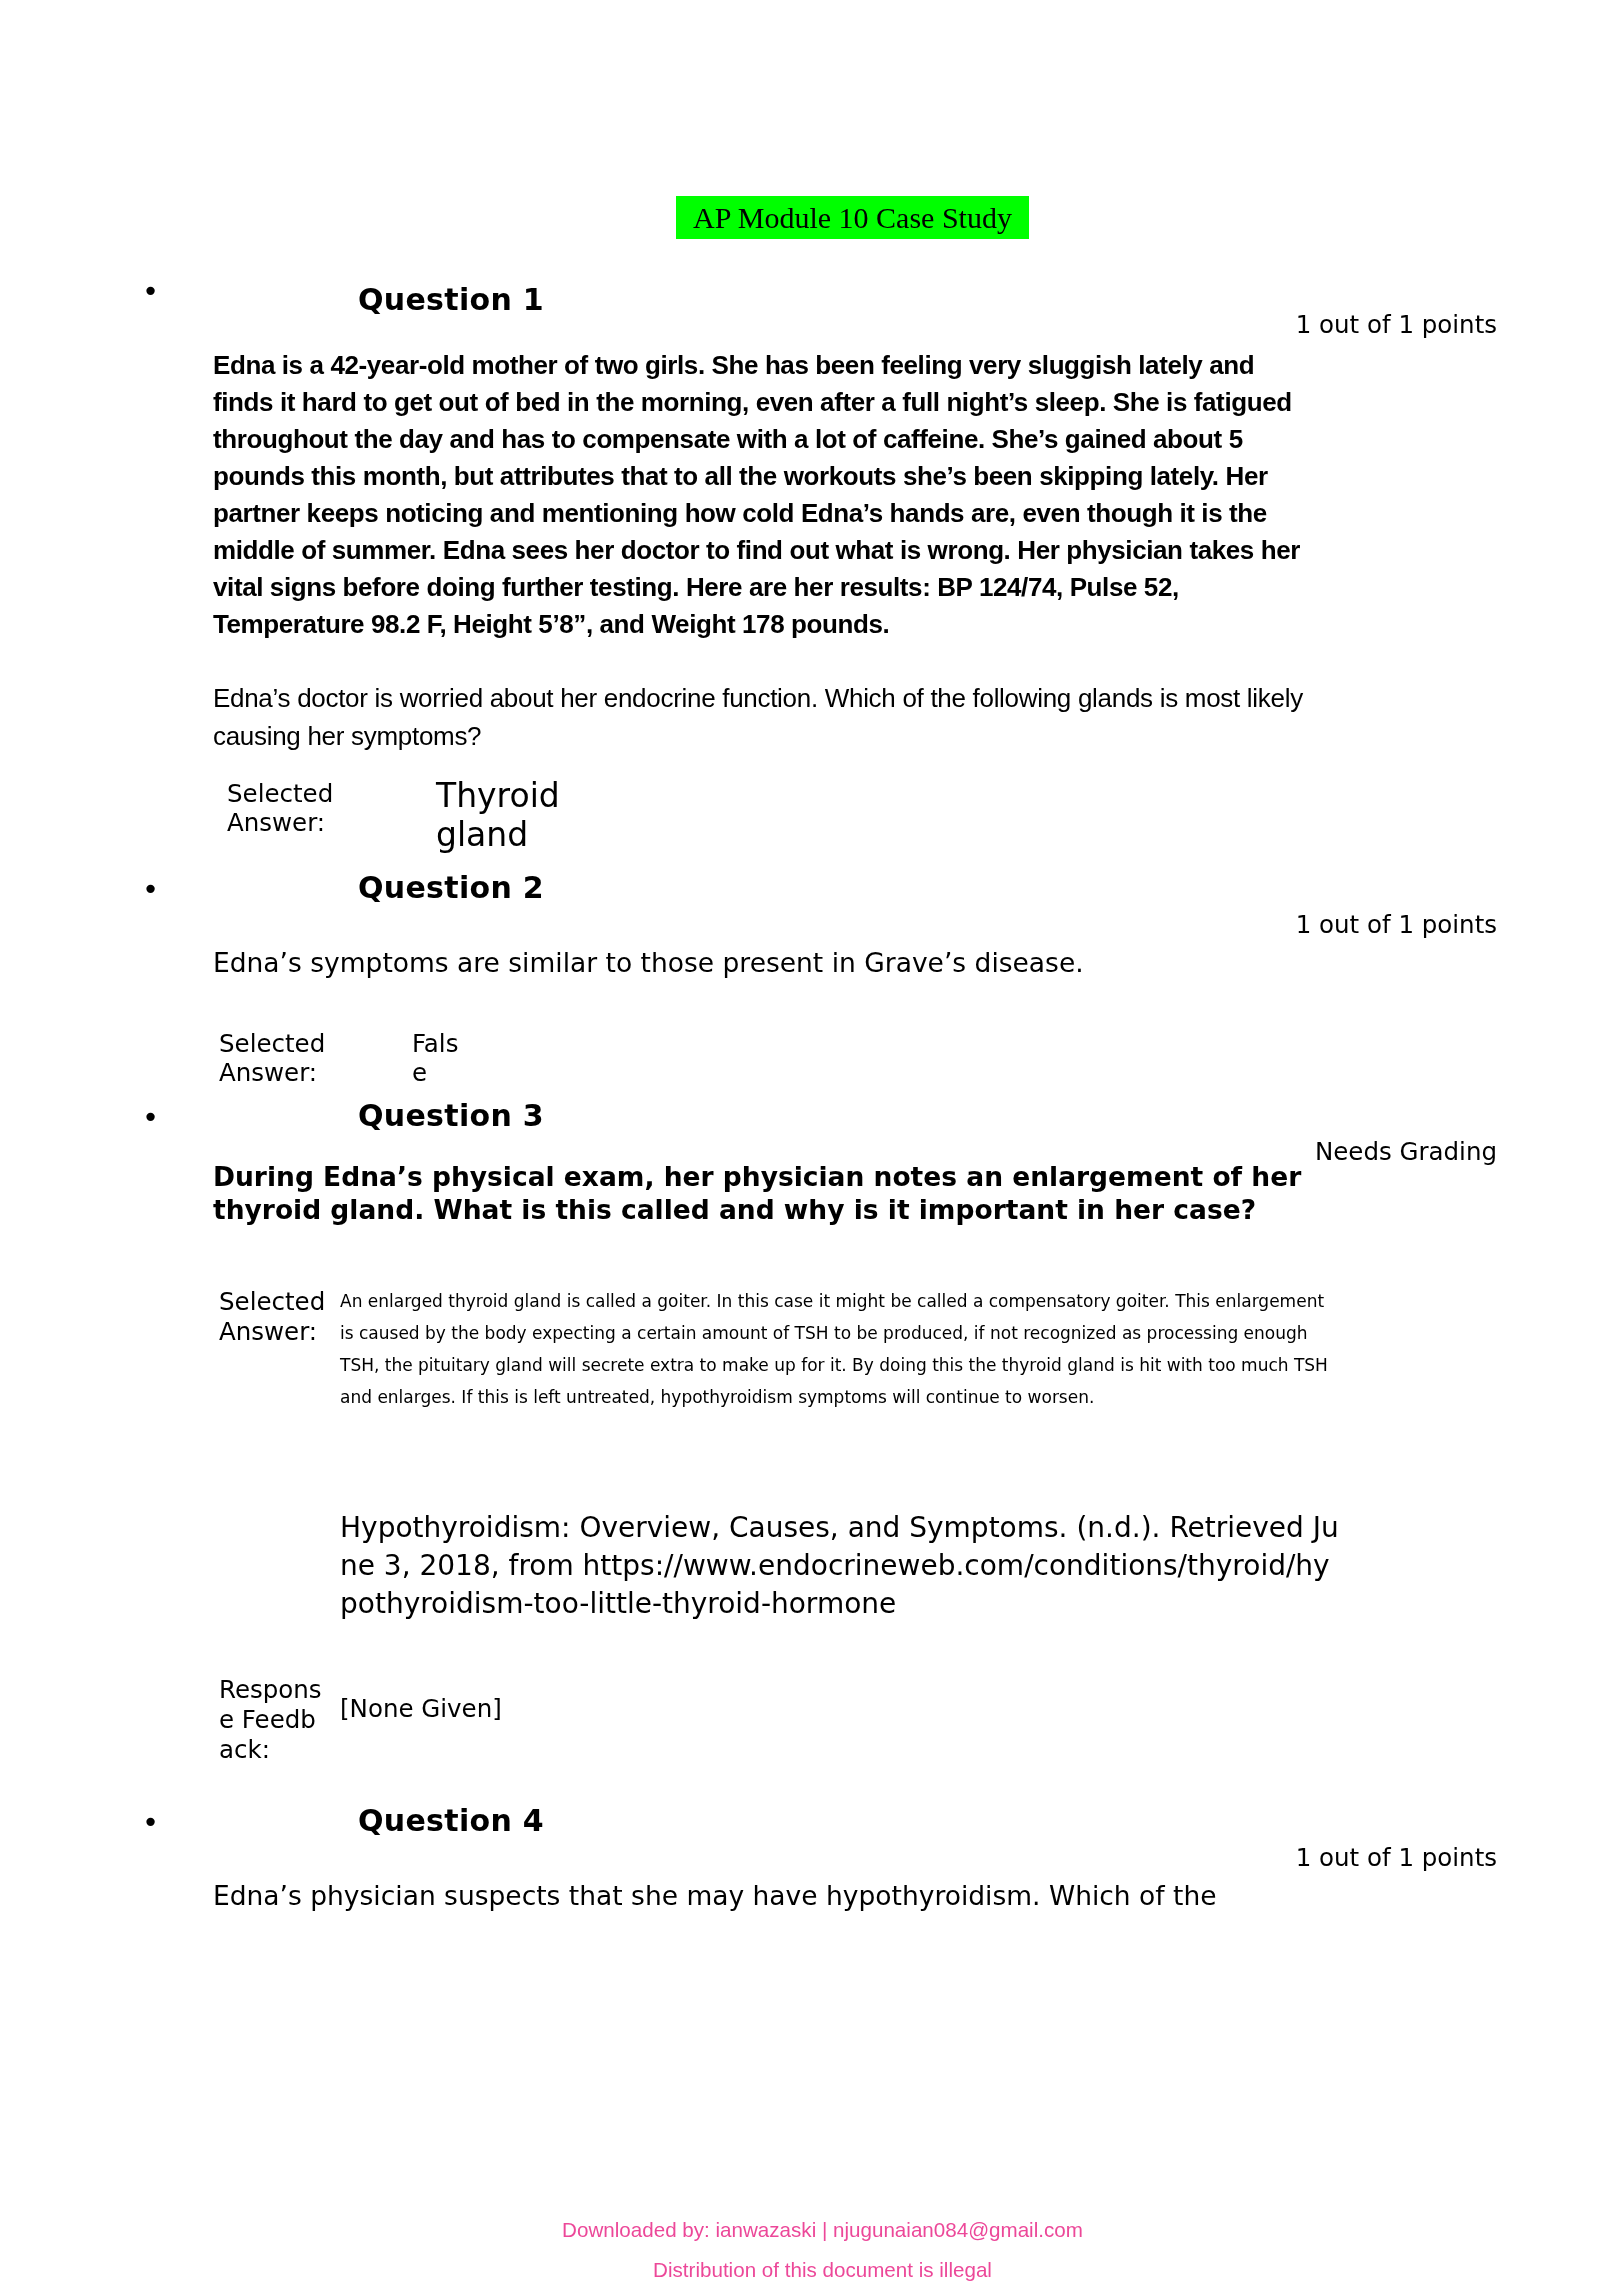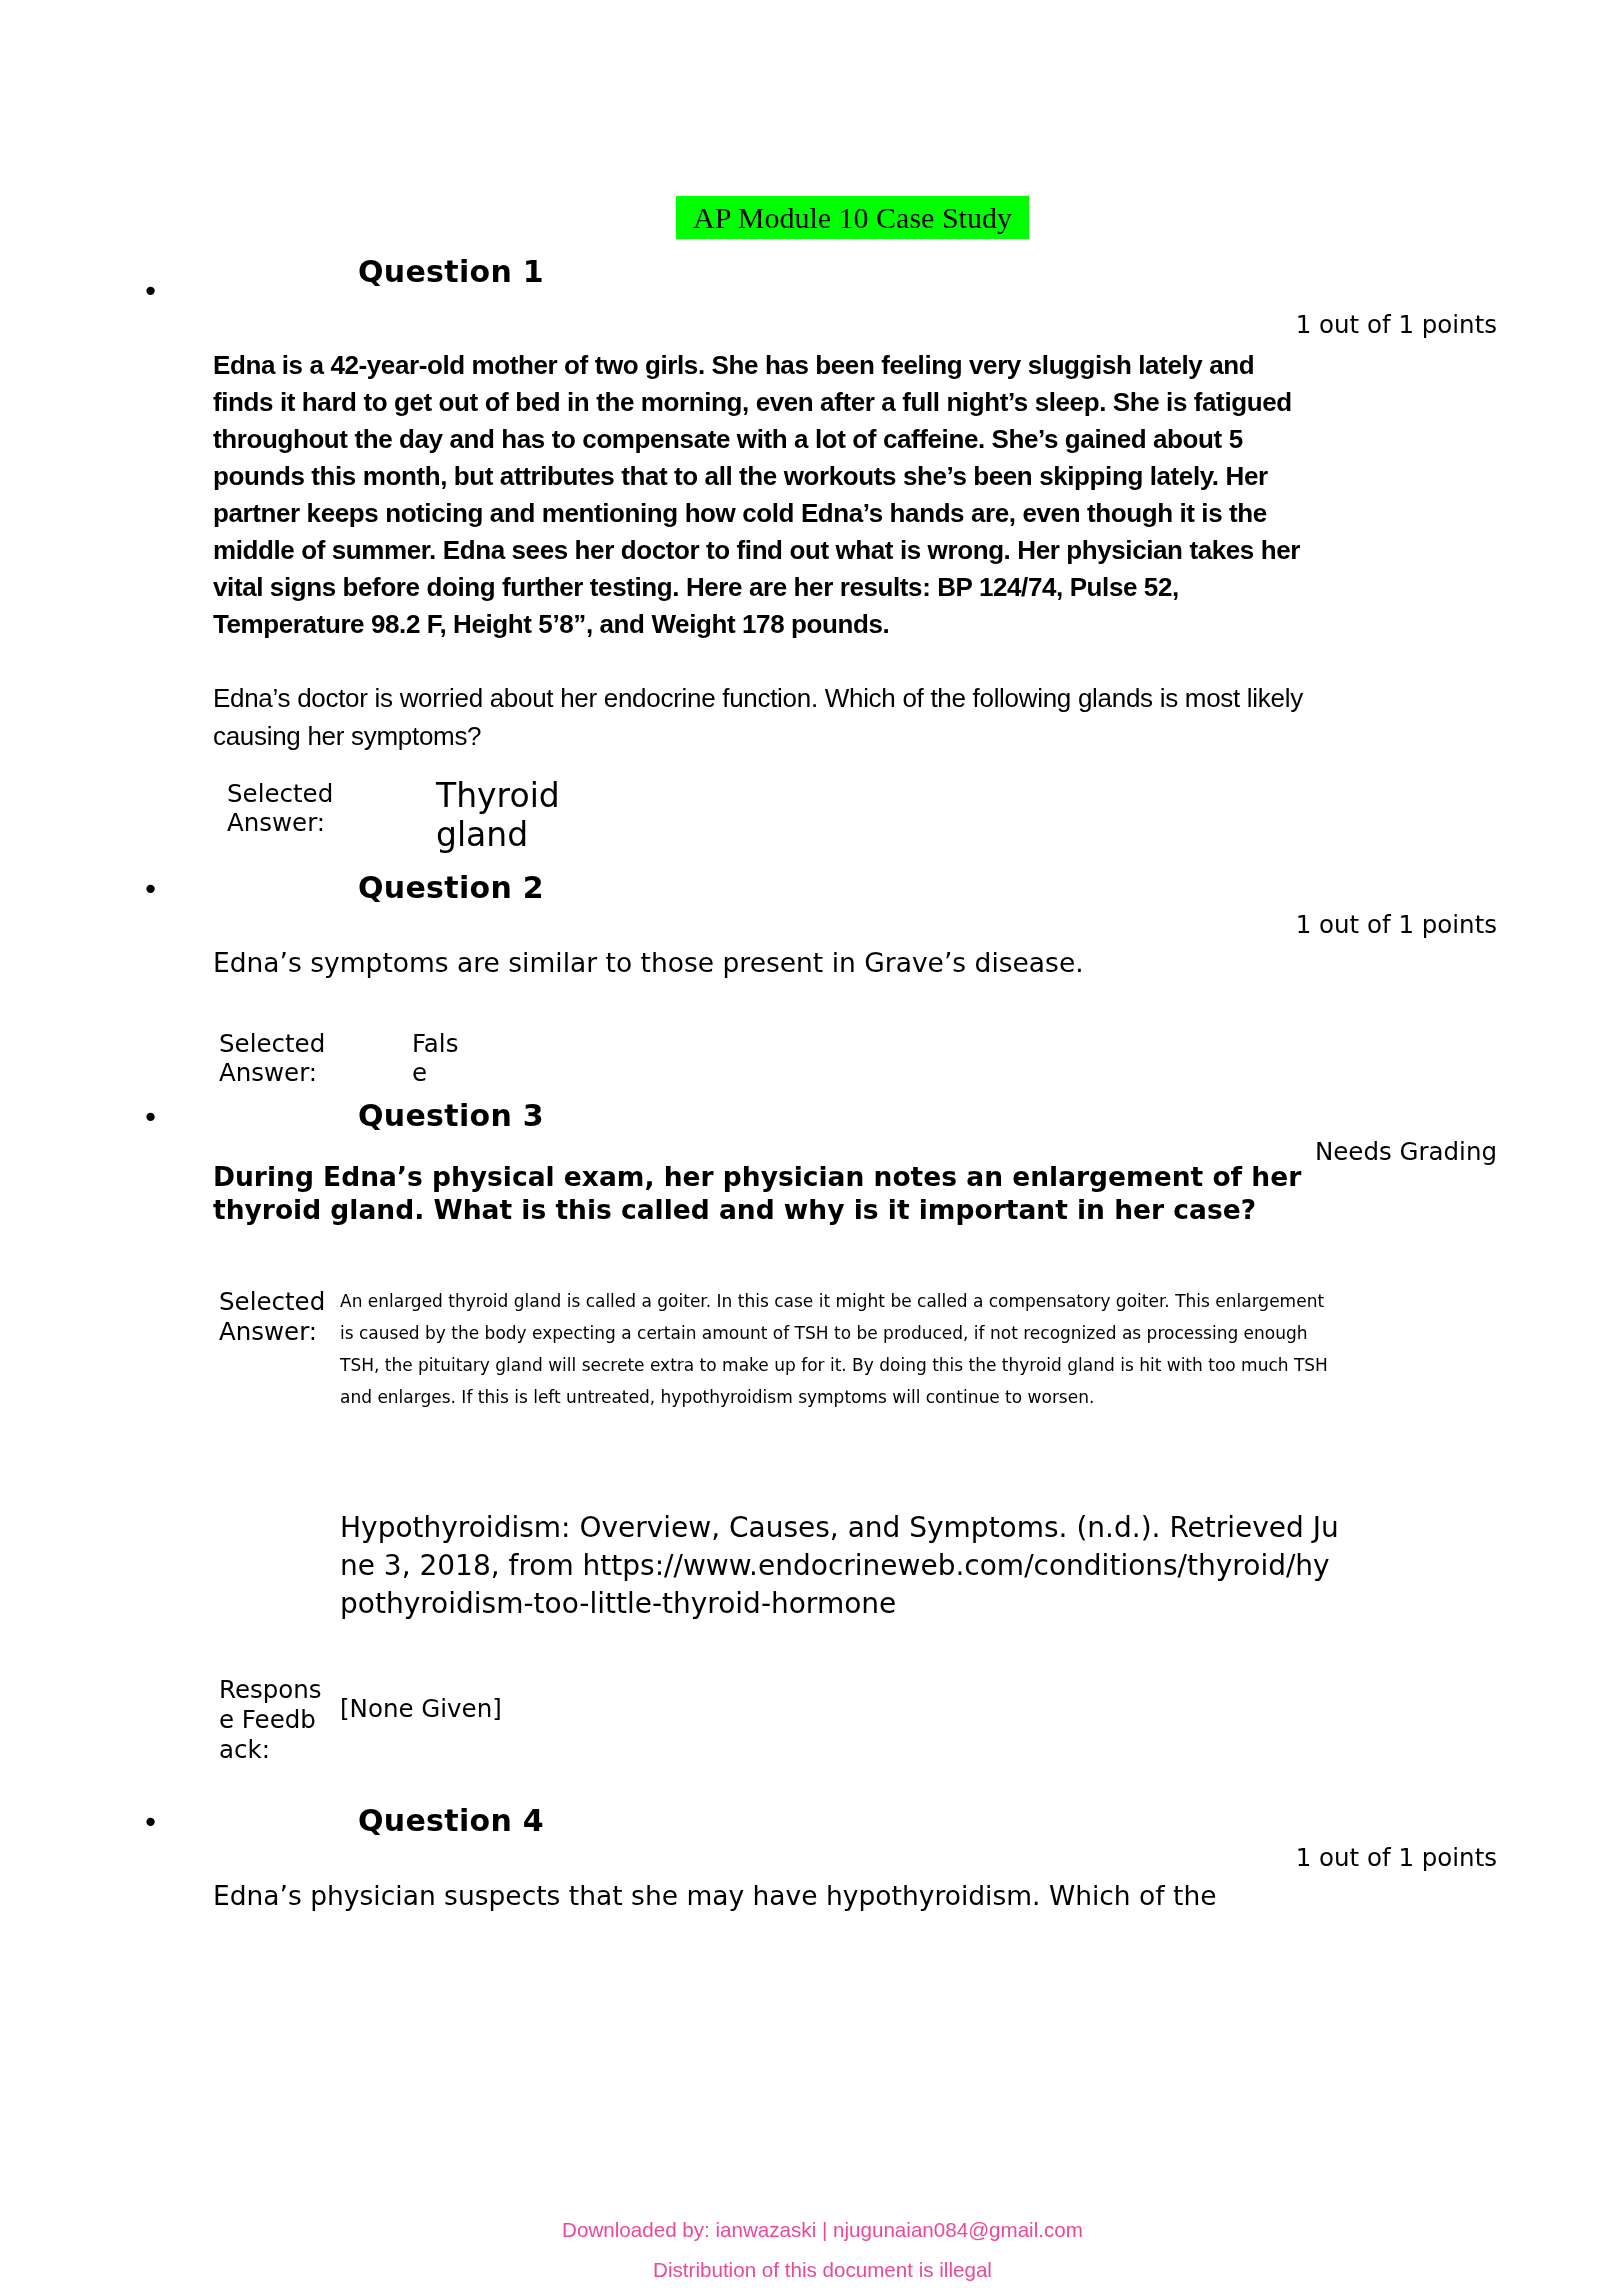--- a/index.html
+++ b/index.html
@@ -23,21 +23,21 @@
   .ans-block { left:328px; top:1285px; width:995px; font-size:17px; line-height:32px; white-space:normal; }
   .cite-block { left:328px; top:1509px; width:1000px; font-size:28px; line-height:38px; white-space:normal; word-break:break-all; }
   .footer { left:0; width:1621px; text-align:center; color:#ec4899; font-size:20.6px; }
 </style>
 </head>
 <body>
 
 <div id="title" class="abs serif">AP Module 10 Case Study</div>
 
 <div class="abs bullet dv" style="top:274px;">•</div>
-<div class="abs qhead" style="top:254px;">Question 1</div>
+<div class="abs qhead" style="top:282px;">Question 1</div>
 <div class="abs pts dv" style="top:310px;">1 out of 1 points</div>
 <div class="abs q1body">Edna is a 42-year-old mother of two girls. She has been feeling very sluggish lately and finds it hard to get out of bed in the morning, even after a full night’s sleep. She is fatigued throughout the day and has to compensate with a lot of caffeine. She’s gained about 5 pounds this month, but attributes that to all the workouts she’s been skipping lately. Her partner keeps noticing and mentioning how cold Edna’s hands are, even though it is the middle of summer. Edna sees her doctor to find out what is wrong. Her physician takes her vital signs before doing further testing. Here are her results: BP 124/74, Pulse 52, Temperature 98.2 F, Height 5’8”, and Weight 178 pounds.</div>
 <div class="abs q1prompt">Edna’s doctor is worried about her endocrine function. Which of the following glands is most likely causing her symptoms?</div>
 <div class="abs lbl dv" style="left:215px; top:779px; width:127px;">Selected Answer:</div>
 <div class="abs ans-big dv" style="left:424px; top:776px; width:137px;">Thyroid gland</div>
 
 <div class="abs bullet dv" style="top:872px;">•</div>
 <div class="abs qhead" style="top:870px;">Question 2</div>
 <div class="abs pts dv" style="top:910px;">1 out of 1 points</div>
 <div class="abs text25 dv" style="left:201px; top:947px;">Edna’s symptoms are similar to those present in Grave’s disease.</div>

